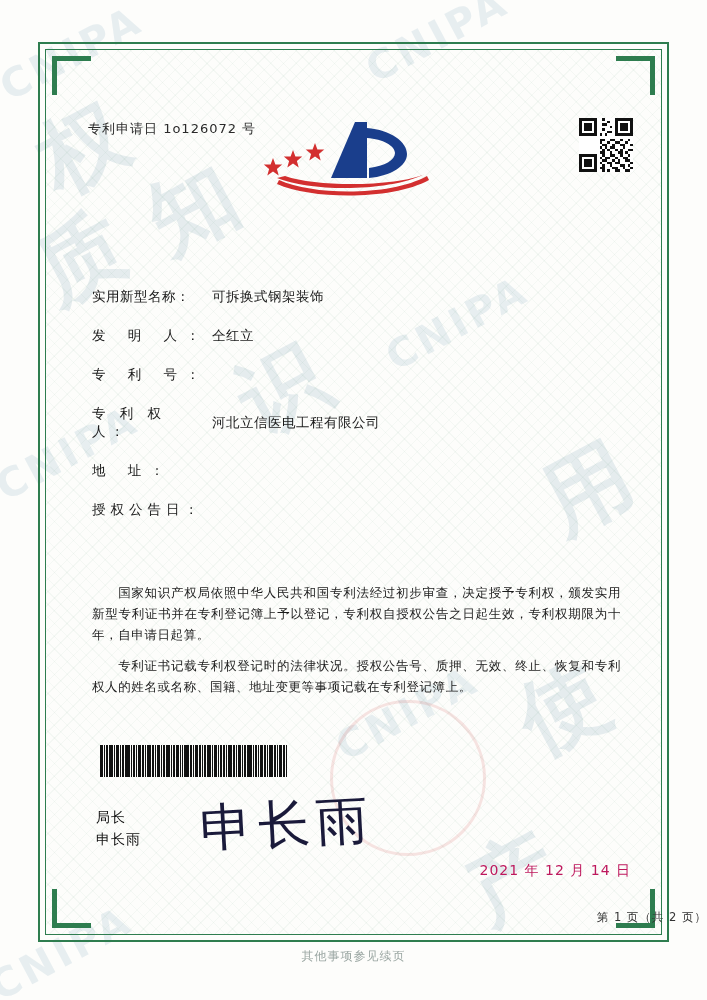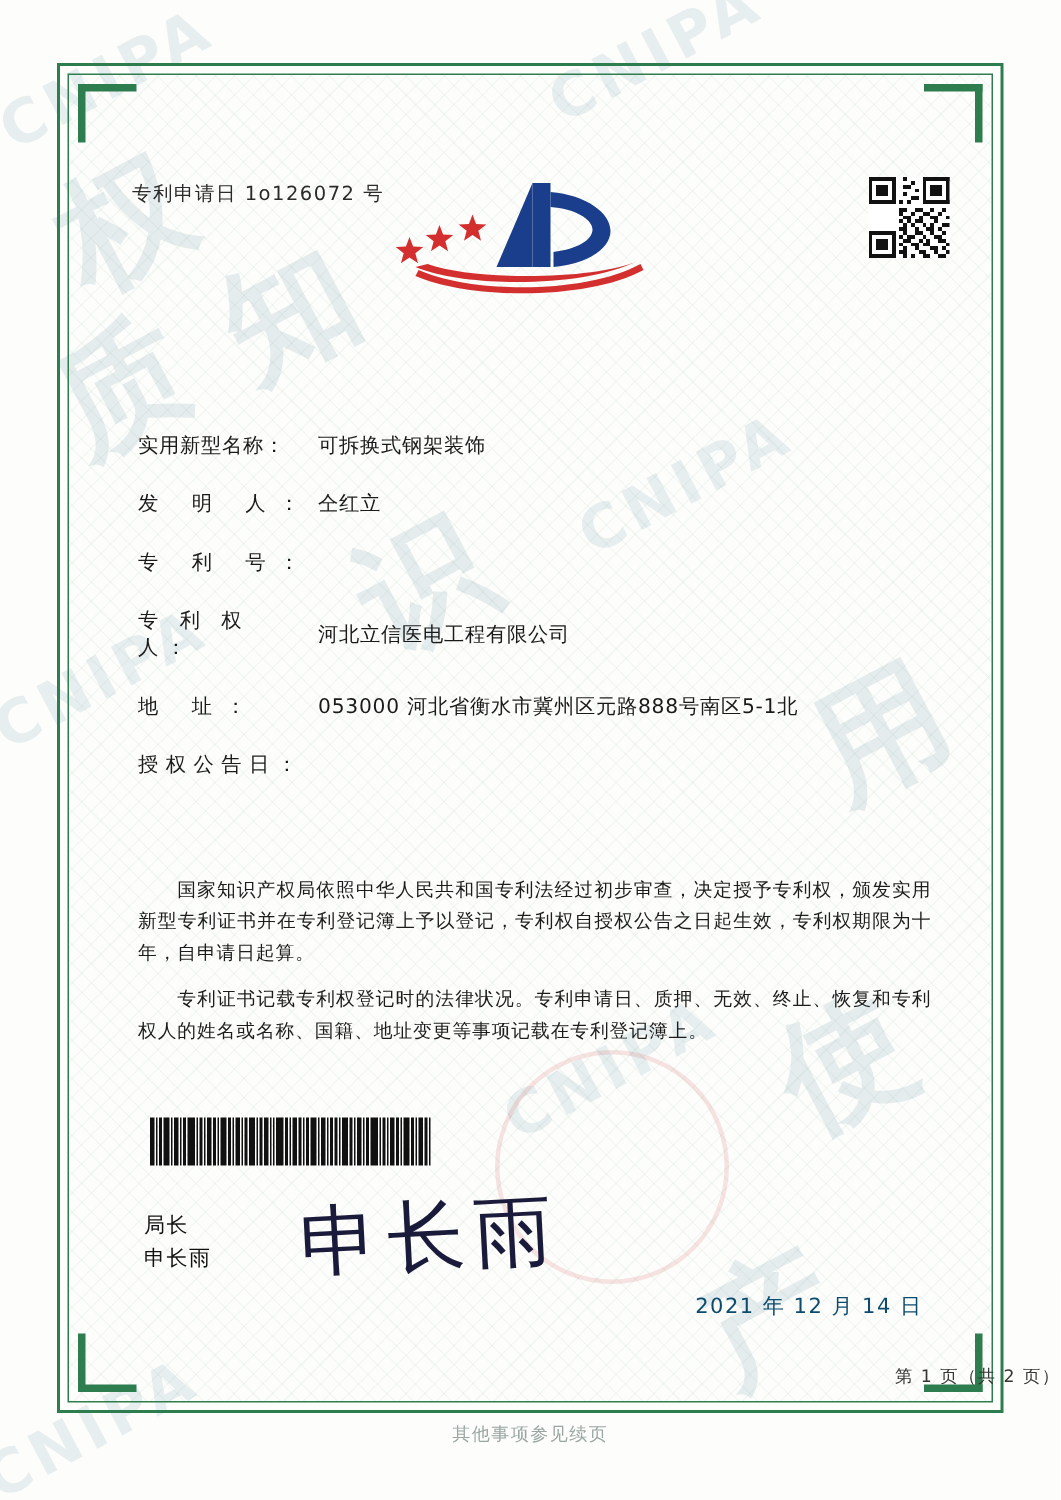--- a/index.html
+++ b/index.html
@@ -209,24 +209,24 @@
     left: 200px;
     top: 790px;
     font-size: 52px;
     font-family: "DejaVu Serif", "Liberation Serif", serif;
     color: #1a1a3a;
     letter-spacing: 6px;
     transform: rotate(-3deg);
   }
   .issue-date {
     position: absolute;
-    right: 92px;
+    right: 76px;
     top: 862px;
     font-size: 14px;
-    color: #0c4a6e;
+    color: #be185d;
     letter-spacing: 1px;
   }
 
   
   .page-no {
     position: absolute;
     left: 0;
     right: 0;
     top: 910px;
     text-align: right;
@@ -405,36 +405,35 @@
     </div>
 
 
     <div class="frow">
       <div class="flabel sp2">专 利 权 人：</div>
       <div class="fvalue">河北立信医电工程有限公司</div>
     </div>
 
     <div class="frow">
       <div class="flabel sp1">地 址：</div>
-      <div class="fvalue">053000 河北省衡水市冀州区元路888号南区5-1北</div>
     </div>
 
     <div class="frow-two">
       <div class="cell left">
         <div class="flabel sp2">授权公告日：</div>
       </div>
     </div>
 
   </div>
 
   <div class="para p1">
     <span class="indent"></span><span>国家知识产权局依照中华人民共和国专利法经过初步审查，决定授予专利权，颁发实用新型专利证书并在专利登记簿上予以登记，专利权自授权公告之日起生效，专利权期限为十年，自申请日起算。</span>
   </div>
   <div class="para p2">
-    <span class="indent"></span><span>专利证书记载专利权登记时的法律状况。专利申请日、质押、无效、终止、恢复和专利权人的姓名或名称、国籍、地址变更等事项记载在专利登记簿上。</span>
+    <span class="indent"></span><span>专利证书记载专利权登记时的法律状况。授权公告号、质押、无效、终止、恢复和专利权人的姓名或名称、国籍、地址变更等事项记载在专利登记簿上。</span>
   </div>
 
   <div class="red-seal"></div>
 
   <div class="barcode">
     <b style="width:3px"></b>
       <b style="width:1px"></b>
       <b style="width:2px"></b>
       <b style="width:4px"></b>
     <b style="width:1px"></b>

